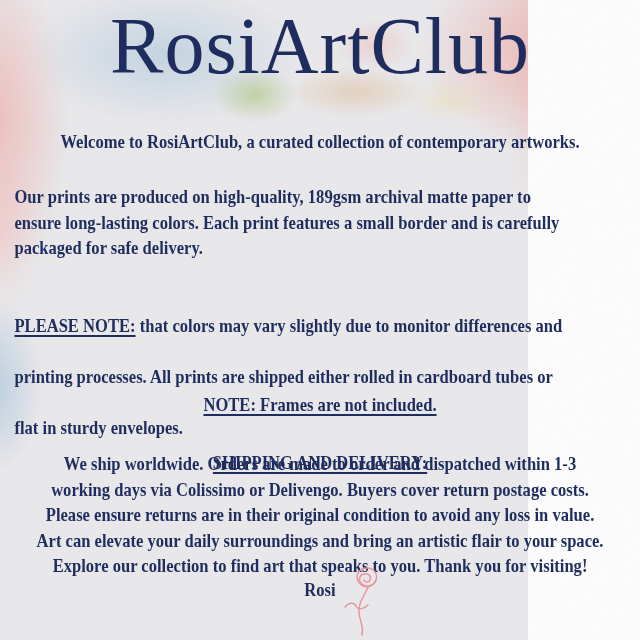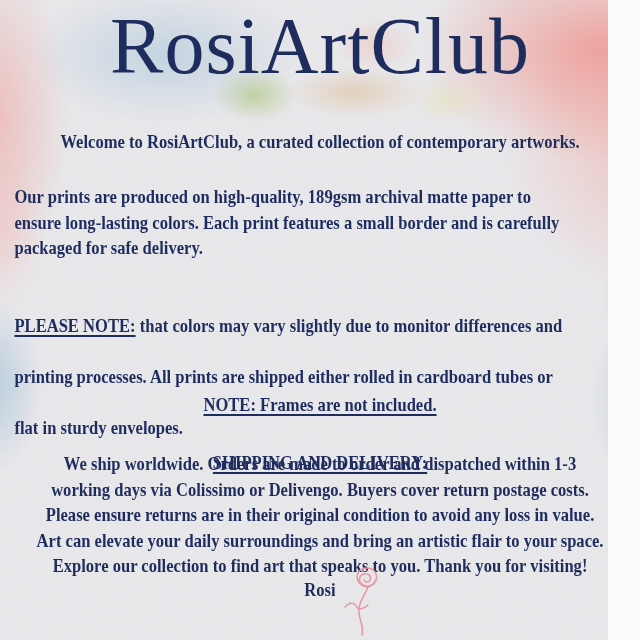--- a/index.html
+++ b/index.html
@@ -3,21 +3,21 @@
 <meta charset="utf-8">
 <style>
   html, body { margin: 0; padding: 0; }
   body {
     width: 640px; height: 640px;
     font-family: "Liberation Serif", serif;
     overflow: hidden;
   }
   .page {
     position: relative;
-    width: 608px; height: 640px;
+    width: 528px; height: 640px;
     background-color: #eae9ec;
     background-image:
       
       radial-gradient(ellipse 58px 38px at 255px 95px, rgba(168,196,120,.62), rgba(168,196,120,0) 72%),
       
       radial-gradient(ellipse 95px 35px at 355px 92px, rgba(222,190,148,.55), rgba(222,190,148,0) 72%),
       
       radial-gradient(ellipse 55px 32px at 450px 100px, rgba(233,226,180,.55), rgba(233,226,180,0) 72%),
       
       radial-gradient(ellipse 55px 35px at 375px 45px, rgba(244,178,170,.40), rgba(244,178,170,0) 72%),

